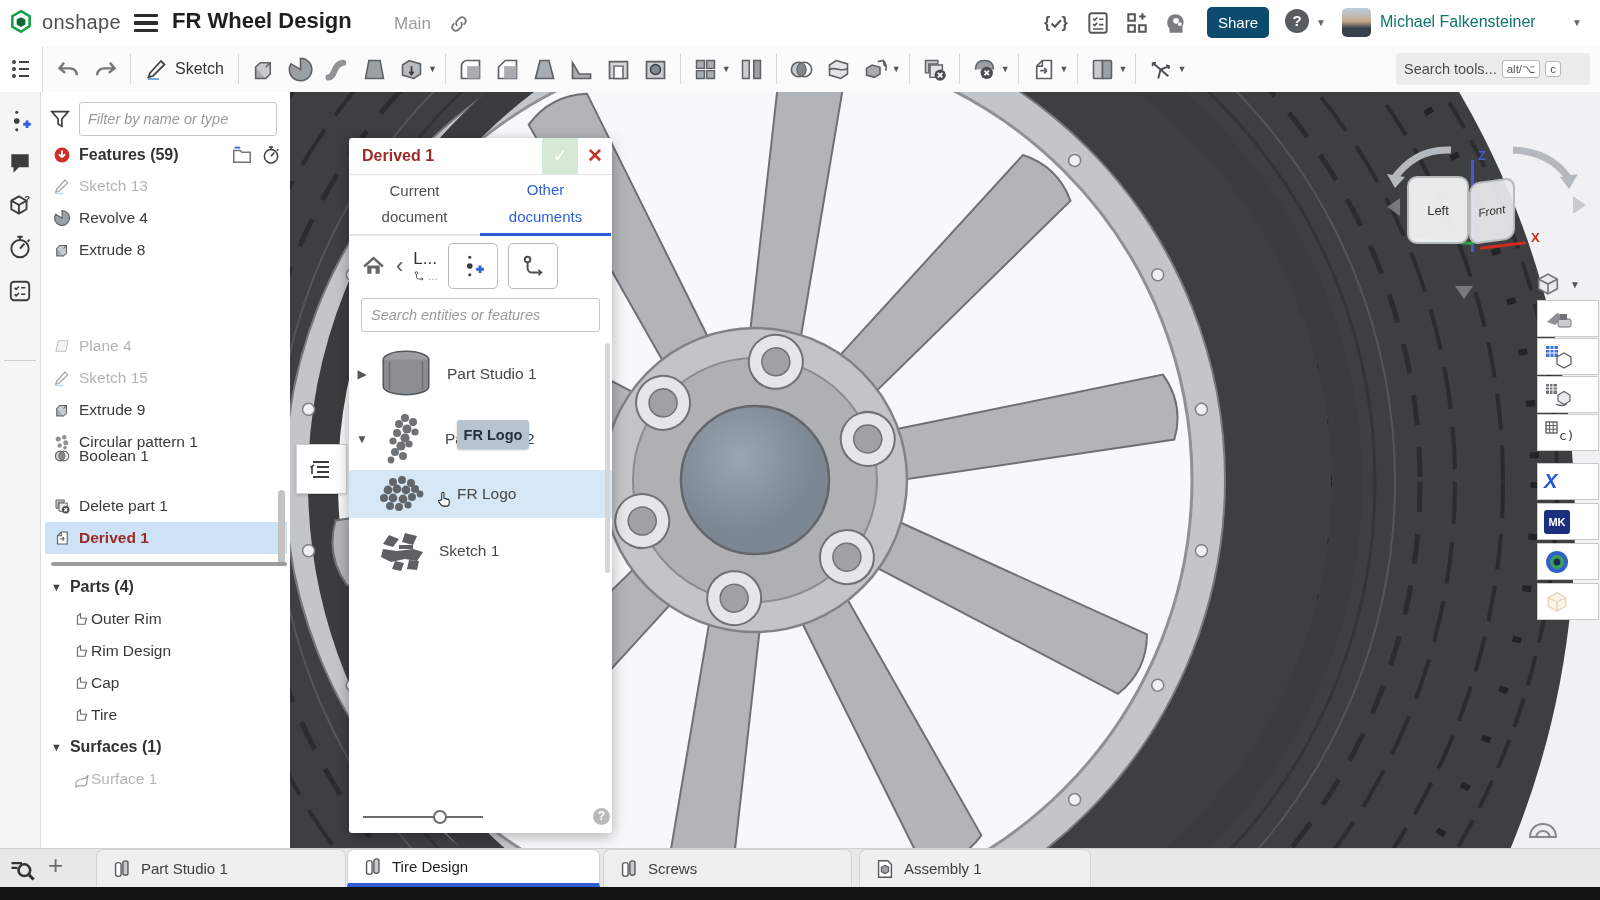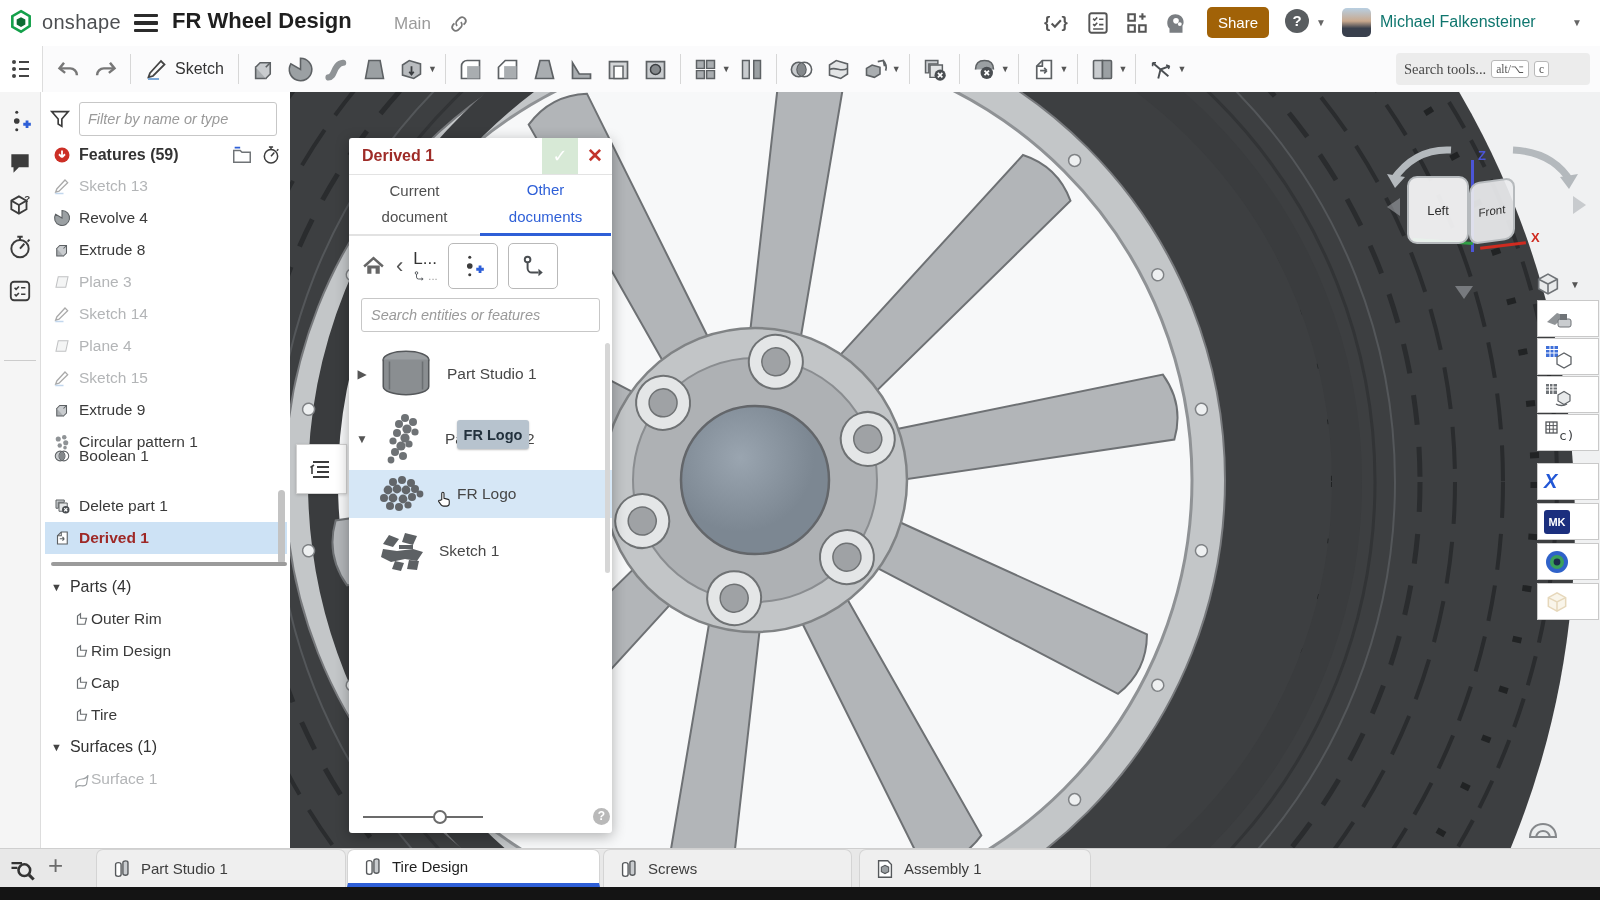--- a/index.html
+++ b/index.html
@@ -9,39 +9,39 @@
   
   #topbar{left:0;top:0;width:1600px;height:46px;background:#fff;}
   #logo{left:8px;top:9px;display:flex;align-items:center;gap:8px;}
   #logo .word{font-size:20px;color:#4d4f52;letter-spacing:.3px;}
   #hamburger{left:134px;top:14px;width:24px;height:18px;display:flex;flex-direction:column;justify-content:space-between;}
   #hamburger i{display:block;height:3.4px;background:#2b2b2b;border-radius:1px;}
   #doctitle{left:172px;top:8px;font-size:22px;font-weight:bold;color:#1f1f1f;}
   #workspace{left:394px;top:14px;font-size:17px;color:#9a9a9a;}
   #linkicon{left:448px;top:13px;}
   .topicon{top:10px;width:26px;height:26px;color:#555;}
-  #sharebtn{left:1207px;top:7px;width:62px;height:31px;background:#a16207;color:#fff;border:none;
+  #sharebtn{left:1207px;top:7px;width:62px;height:31px;background:#0c4a6e;color:#fff;border:none;
             border-radius:5px;font-size:15px;font-family:inherit;cursor:pointer;}
   #helpbtn{left:1285px;top:9px;width:24px;height:24px;border-radius:50%;background:#595d60;color:#fff;
            font-size:15px;font-weight:bold;text-align:center;line-height:24px;}
   .caret{color:#666;font-size:10px;}
   #avatar{left:1342px;top:8px;width:29px;height:29px;border-radius:5px;
           background:linear-gradient(180deg,#b8cfe2 0%,#c9a98e 45%,#39404d 70%);}
   #username{left:1380px;top:13px;font-size:16px;color:#0f766e;}
   
   #toolbar{left:0;top:46px;width:1600px;height:46px;background:#fbfbfc;border-bottom:1px solid #d9d9d9;
            display:flex;align-items:center;}
   #treebtn{width:42px;height:46px;background:#fff;border-right:1px solid #ddd;display:flex;align-items:center;justify-content:center;flex:0 0 auto;}
   .tbsep{width:1px;height:30px;background:#d7d7d7;margin:0 6px;flex:0 0 auto;}
   .ti{width:27px;height:27px;flex:0 0 auto;margin:0 5px;cursor:pointer;}
   .tcaret{font-size:9px;color:#555;margin:0 2px 0 -2px;cursor:pointer;}
   #sketchbtn{display:flex;align-items:center;gap:6px;margin:0 8px;cursor:pointer;}
   #sketchbtn span{font-size:16px;color:#333;}
   #searchtools{margin-left:auto;margin-right:10px;width:178px;height:32px;background:#ececec;border-radius:4px;
-               display:flex;align-items:center;padding:0 8px;gap:5px;cursor:pointer;font-family:Liberation Serif, serif;}
+               display:flex;align-items:center;padding:0 8px;gap:5px;cursor:pointer;}
   #searchtools .ph{font-size:14.5px;color:#4a4a4a;}
   .kbd{background:#fff;border:1px solid #b9b9b9;border-radius:3px;font-size:11.5px;color:#555;padding:1px 4px;}
   
   #leftrail{left:0;top:92px;width:40px;height:756px;background:#f5f5f5;border-right:1px solid #ddd;}
   .railicon{left:7px;width:26px;height:26px;color:#3c3c3c;cursor:pointer;}
   #raildiv{left:4px;top:268px;width:32px;height:1px;background:#ccc;}
   
   #leftpanel{left:41px;top:92px;width:249px;height:756px;background:#fff;}
   #filterrow{left:8px;top:10px;display:flex;align-items:center;gap:8px;}
   #filterinput{width:180px;height:32px;border:1px solid #c7c7c7;border-radius:3px;font-family:inherit;
@@ -52,21 +52,21 @@
   .fitem{position:absolute;left:4px;width:242px;height:32px;display:flex;align-items:center;gap:8px;
          padding-left:8px;box-sizing:border-box;cursor:pointer;}
   .fitem .lb{font-size:15.5px;color:#3a3a3a;}
   .fitem.sup .lb{color:#b3b5b7;}
   .fitem.sup svg{opacity:.45;}
   .fitem.sel{background:#cde2f5;}
   .fitem.sel .lb{color:#9e2826;font-weight:bold;}
   #lp-scroll{left:237px;top:398px;width:7px;height:74px;background:#c3c3c3;border-radius:4px;}
   #rollback{left:10px;top:470px;width:236px;height:4px;background:#9b9b9b;border-radius:2px;}
   .sect{position:absolute;left:10px;display:flex;align-items:center;gap:8px;cursor:pointer;}
-  .sect .t{font-size:16px;color:#333;font-weight:normal;}
+  .sect .t{font-size:16px;color:#333;font-weight:bold;}
   .chev{font-size:11px;color:#444;}
   .pitem{position:absolute;left:32px;display:flex;align-items:center;gap:0;cursor:pointer;}
   .pitem .lb{font-size:15.5px;color:#3a3a3a;}
   .pitem.sup .lb{color:#b3b5b7;}
   
   #viewport{left:290px;top:92px;width:1310px;height:756px;background:#f0f1f2;overflow:hidden;}
   #listtoggle{left:296px;top:444px;width:49px;height:48px;background:#fff;border:1px solid #d2d2d2;
               box-shadow:0 1px 3px rgba(0,0,0,.18);display:flex;align-items:center;justify-content:center;cursor:pointer;}
   
   #vcube{left:1385px;top:140px;width:205px;height:170px;}
@@ -540,32 +540,20 @@
         <use href="#s-revolve" width="18" height="18"></use>
       </svg>
       <span class="lb">Revolve 4</span>
     </div>
   <div class="fitem" style="top:142px">
       <svg width="18" height="18">
         <use href="#s-extrude" width="18" height="18"></use>
       </svg>
       <span class="lb">Extrude 8</span>
     </div>
-  <div class="fitem sup" style="top:174px">
-      <svg width="18" height="18">
-        <use href="#s-plane" width="18" height="18"></use>
-      </svg>
-      <span class="lb">Plane 3</span>
-    </div>
-  <div class="fitem sup" style="top:206px">
-      <svg width="18" height="18">
-        <use href="#s-pencil" width="18" height="18"></use>
-      </svg>
-      <span class="lb">Sketch 14</span>
-    </div>
   <div class="fitem sup" style="top:238px">
       <svg width="18" height="18">
         <use href="#s-plane" width="18" height="18"></use>
       </svg>
       <span class="lb">Plane 4</span>
     </div>
   <div class="fitem sup" style="top:270px">
       <svg width="18" height="18">
         <use href="#s-pencil" width="18" height="18"></use>
       </svg>

